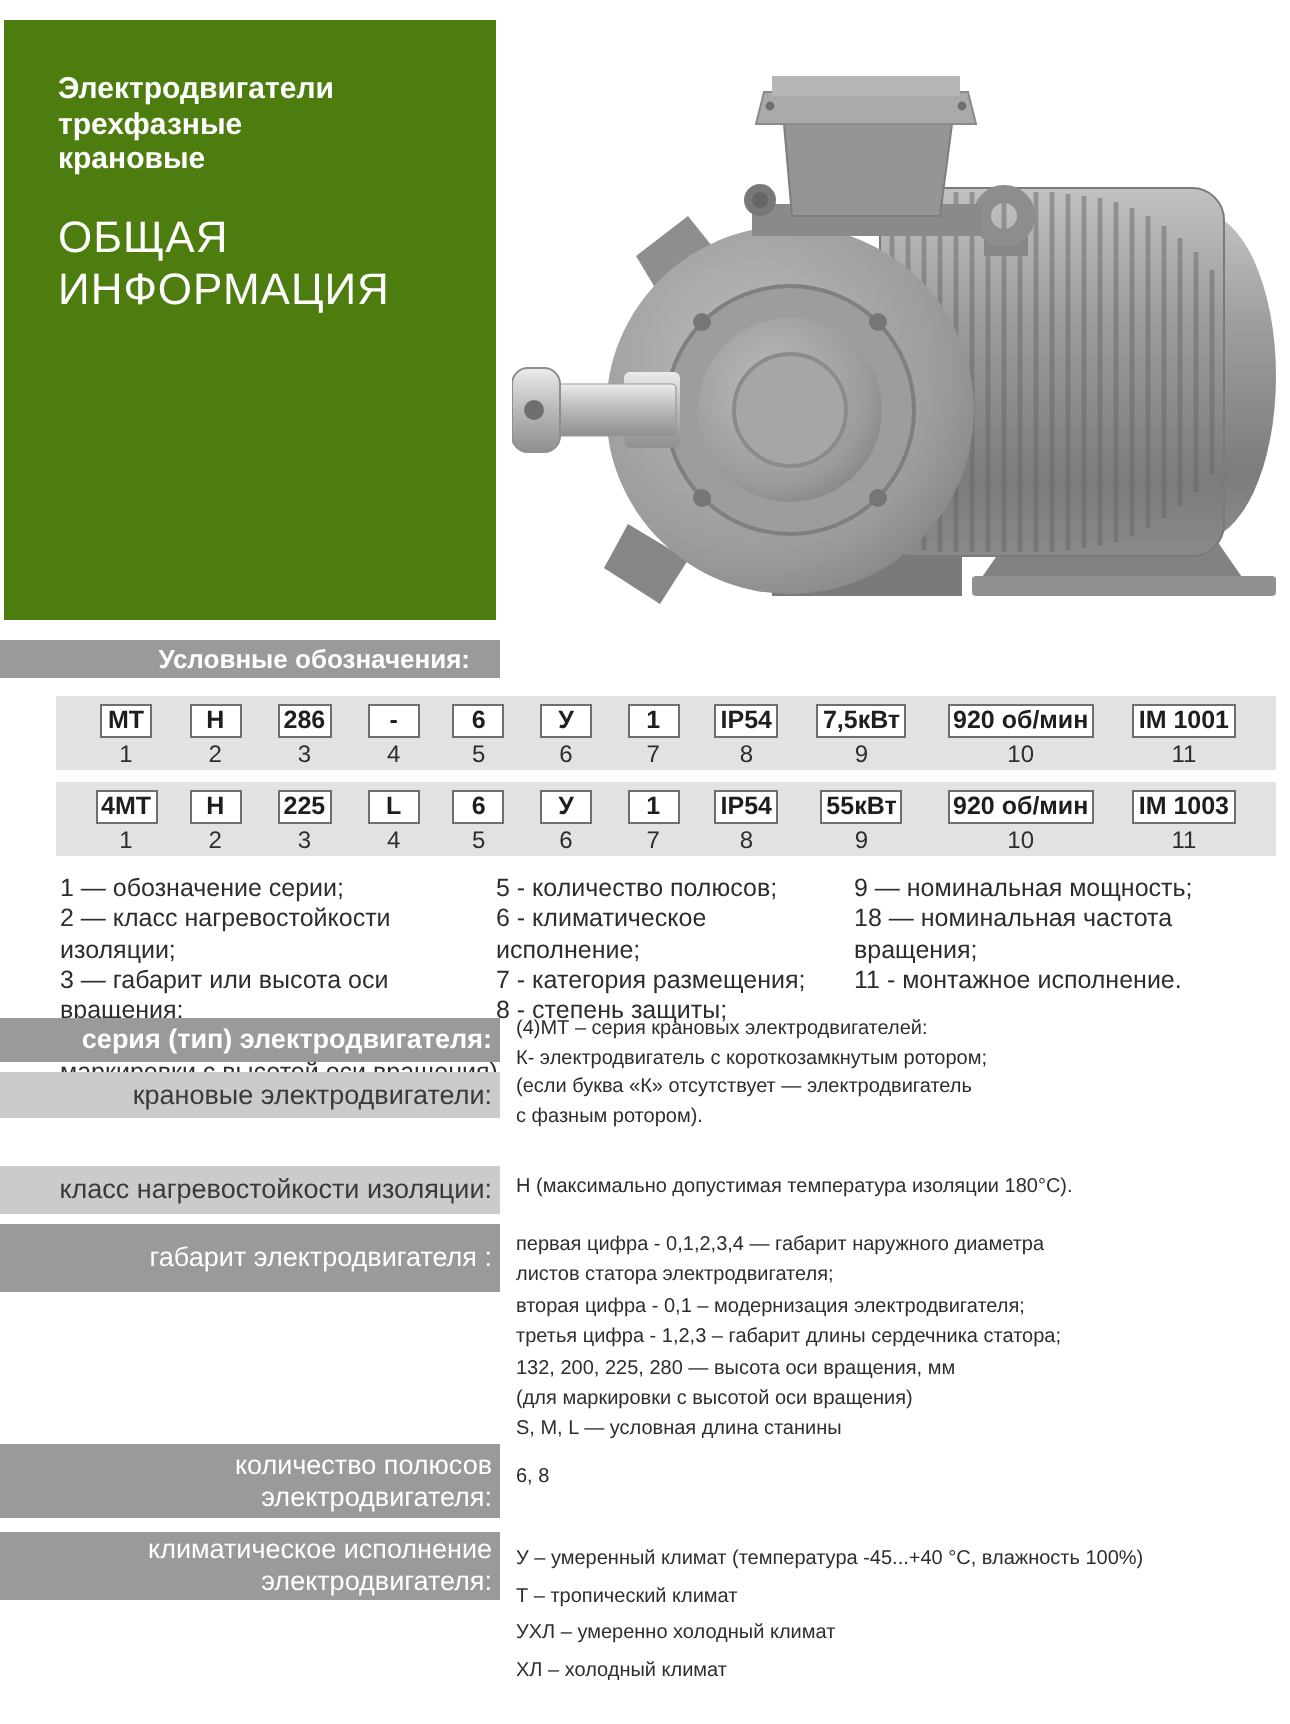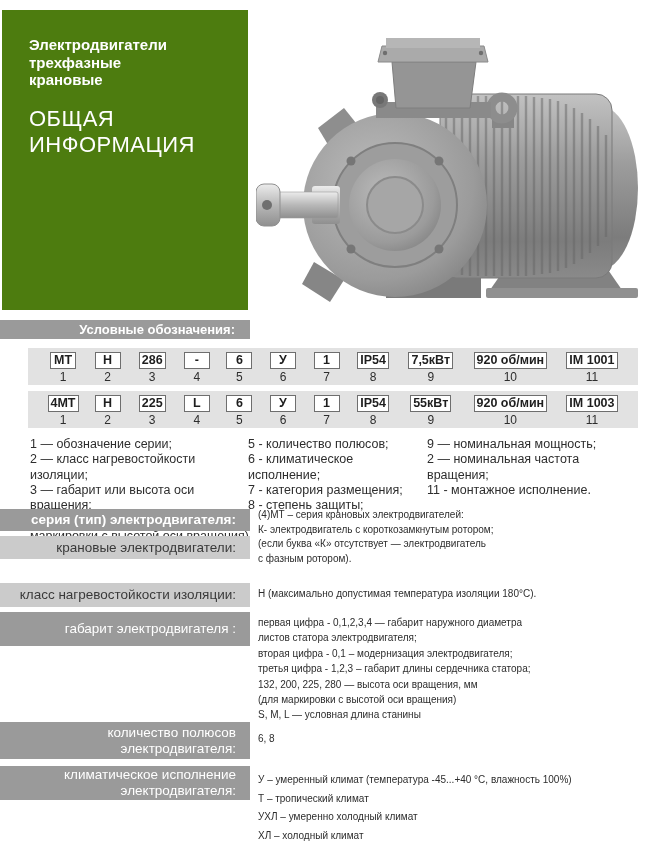--- a/index.html
+++ b/index.html
@@ -32,21 +32,21 @@
              font-size:12.5px; line-height:15px; padding:0 2px; min-width:26px;
              text-align:center; color:#1e1e1e; white-space:nowrap; }
   .cnum { font-size:12px; line-height:14px; margin-top:1px; }
 
   
   .legcol { position:absolute; top:437px; font-size:12.5px; line-height:15.3px; }
   .leg1 { left:30px; width:220px; } .leg2 { left:248px; width:178px; } .leg3 { left:427px; width:216px; }
 
   
   .labelbar { position:absolute; left:0; width:250px; text-align:right;
-              padding-right:14px; font-size:13.5px; }
+              padding-right:4px; font-size:13.5px; }
   .bar-med   { background:#9a9a9a; color:#fff; }
   .bar-light { background:#cbcbcb; color:#3a3a3a; }
   .bar-series  { top:509px; height:22px; line-height:22px; font-weight:bold; }
   .bar-kran    { top:536px; height:23px; line-height:23px; }
   .bar-class   { top:583px; height:24px; line-height:24px; }
   .bar-size    { top:612px; height:34px; line-height:34px; }
   .bar-poles   { top:722px; height:37px; padding-top:3px; line-height:16px; }
   .bar-climate { top:766px; height:34px; padding-top:1px; line-height:16px; }
 
   
@@ -237,21 +237,21 @@
     <div>маркировки с высотой оси вращения)</div>
   </div>
   <div class="legcol leg2">
     <div>5 - количество полюсов;</div>
     <div>6 - климатическое исполнение;</div>
     <div>7 - категория размещения;</div>
     <div>8 - степень защиты;</div>
   </div>
   <div class="legcol leg3">
     <div>9 — номинальная мощность;</div>
-    <div>2 — номинальная частота вращения;</div>
+    <div>18 — номинальная частота вращения;</div>
     <div>11 - монтажное исполнение.</div>
   </div>
 
   <div class="labelbar bar-med bar-series">серия (тип) электродвигателя:</div>
   <div class="labelbar bar-light bar-kran">крановые электродвигатели:</div>
   <div class="stext series-text">
     <div>(4)МТ – серия крановых электродвигателей:</div>
     <div>К- электродвигатель с короткозамкнутым ротором;</div>
     <div>(если буква «К» отсутствует — электродвигатель</div>
     <div>с фазным ротором).</div>

